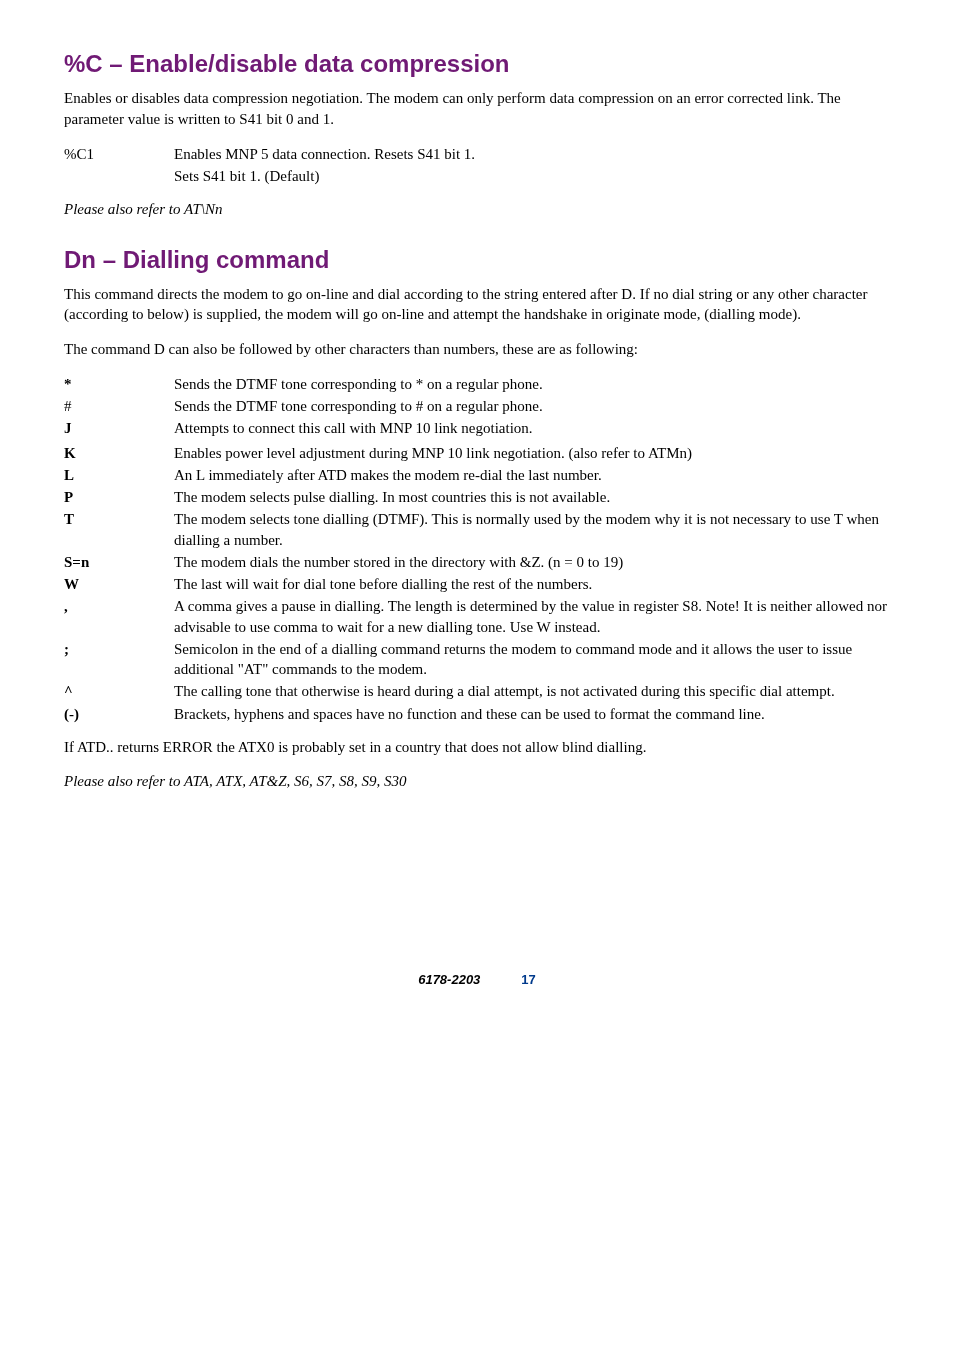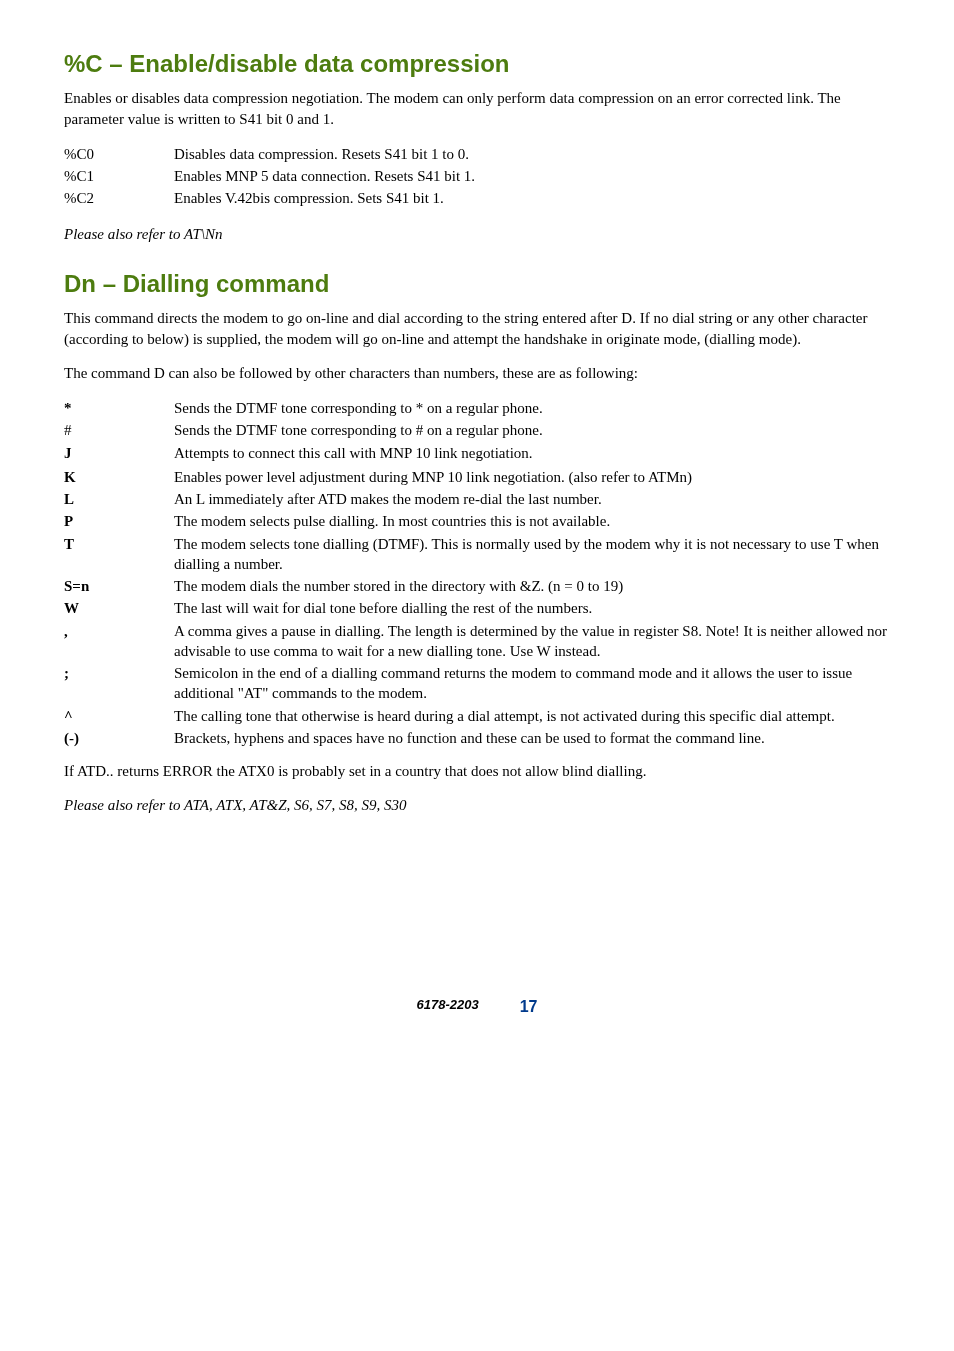--- a/index.html
+++ b/index.html
@@ -7,21 +7,21 @@
     background: #fff;
     margin: 0;
     padding: 48px 64px;
     color: #000;
     font-size: 15px;
     line-height: 1.35;
   }
   h2 {
     font-family: Verdana, Arial, sans-serif;
     font-weight: bold;
-    color: #4d7c0f;
+    color: #701a75;
     font-size: 24px;
     margin: 0 0 8px 0;
   }
   p.intro {
     margin: 4px 0 14px 0;
   }
   .def-list {
     display: table;
     border-collapse: collapse;
     margin: 4px 0 12px 0;
@@ -54,44 +54,37 @@
     gap: 41px;
   }
   .footer .doc {
     font-style: italic;
     font-weight: bold;
     font-size: 13px;
   }
   .footer .page {
     font-weight: bold;
     color: #003a8c;
-    font-size: 16px;
+    font-size: 13px;
   }
 </style>
 </head>
 <body>
 
 <h2>%C – Enable/disable data compression</h2>
 <p class="intro">Enables or disables data compression negotiation. The modem can only perform data compression on an error corrected link. The parameter value is written to S41 bit 0 and 1.</p>
 
 <div class="def-list">
   <div class="def-row">
-      <span class="def-term">%C0</span>
-      <span class="def-desc">Disables data compression. Resets S41 bit 1 to 0.</span>
-    </div>
-  <div class="def-row">
       <span class="def-term">%C1</span>
       <span class="def-desc">Enables MNP 5 data connection. Resets S41 bit 1.</span>
     </div>
   <div class="def-row">
-      <span class="def-term">%C2</span>
-      <span class="def-desc">Enables V.42bis compression. Sets S41 bit 1.</span>
-    </div>
-  <div class="def-row">
       <span class="def-term"></span>
+      <span class="def-desc">Sets S41 bit 1. (Default)</span>
     </div>
 </div>
 
 <p class="see-also">Please also refer to AT\Nn</p>
 
 <h2>Dn – Dialling command</h2>
 <p class="intro">This command directs the modem to go on-line and dial according to the string entered after D. If no dial string or any other character (according to below) is supplied, the modem will go on-line and attempt the handshake in originate mode, (dialling mode).</p>
 <p class="intro">The command D can also be followed by other characters than numbers, these are as following:</p>
 
 <div class="def-list">

